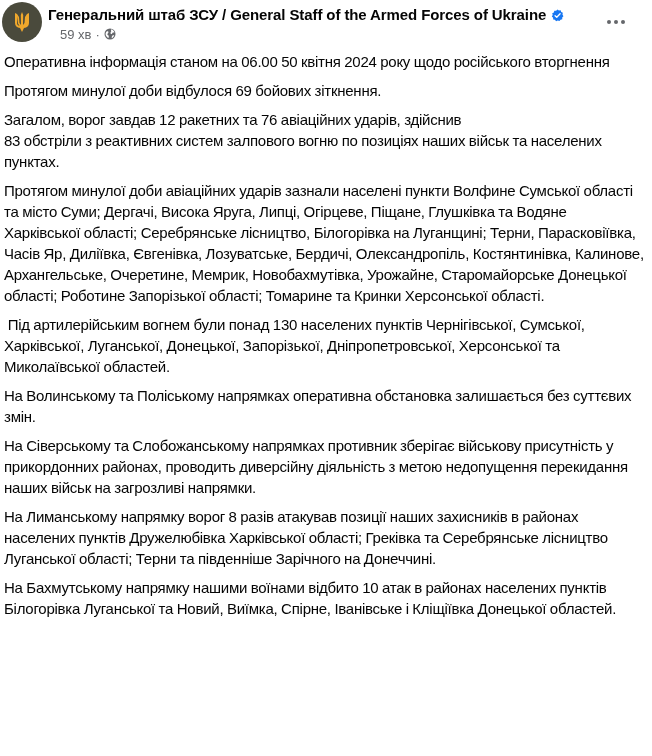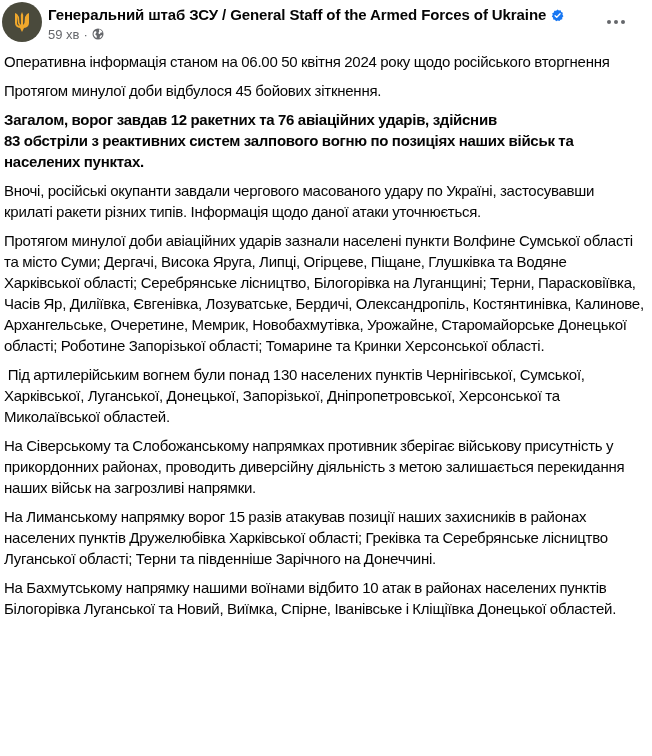--- a/index.html
+++ b/index.html
@@ -25,21 +25,21 @@
     display: flex; align-items: center; white-space: nowrap;
   }
   .page-name {
     font-weight: bold; font-size: 15px; color: #050505; cursor: pointer;
     letter-spacing: -0.1px;
   }
   .verified {
     margin-left: 5px; width: 13px; height: 13px; display: inline-block;
   }
   .meta-row {
-    position: absolute; left: 48px; top: 26px; height: 16px;
+    position: absolute; left: 60px; top: 26px; height: 16px;
     display: flex; align-items: center; font-size: 13px; color: #65676b;
   }
   .meta-row .dot { margin: 0 4px; }
   .globe { width: 12px; height: 12px; display: inline-block; }
   .more-btn {
     position: absolute; right: 22px; top: 14px; width: 28px; height: 16px;
     display: flex; align-items: center; justify-content: center; gap: 3px;
     cursor: pointer;
   }
   .more-btn span {
@@ -88,22 +88,22 @@
 
   <div class="more-btn">
     <span></span>
     <span></span>
     <span></span>
   </div>
 </div>
 
 <div class="post-body">
   <p>Оперативна інформація станом на 06.00 50 квітня 2024 року щодо російського вторгнення</p>
-  <p>Протягом минулої доби відбулося 45 бойових зіткнення.</p>
-  <p style="white-space: pre-line; font-weight: bold;">Загалом, ворог завдав 12 ракетних та 76 авіаційних ударів, здійснив
+  <p>Протягом минулої доби відбулося 69 бойових зіткнення.</p>
+  <p style="white-space: pre-line;">Загалом, ворог завдав 12 ракетних та 76 авіаційних ударів, здійснив
 83 обстріли з реактивних систем залпового вогню по позиціях наших військ та населених пунктах.</p>
-  <p>Вночі, російські окупанти завдали чергового масованого удару по Україні, застосувавши крилаті ракети різних типів. Інформація щодо даної атаки уточнюється.</p>
   <p>Протягом минулої доби авіаційних ударів зазнали населені пункти Волфине Сумської області та місто Суми; Дергачі, Висока Яруга, Липці, Огірцеве, Піщане, Глушківка та Водяне Харківської області; Серебрянське лісництво, Білогорівка на Луганщині; Терни, Парасковіївка, Часів Яр, Диліївка, Євгенівка, Лозуватське, Бердичі, Олександропіль, Костянтинівка, Калинове, Архангельське, Очеретине, Мемрик, Новобахмутівка, Урожайне, Старомайорське Донецької області; Роботине Запорізької області; Томарине та Кринки Херсонської області.</p>
   <p style="white-space: pre-wrap;"> Під артилерійським вогнем були понад 130 населених пунктів Чернігівської, Сумської, Харківської, Луганської, Донецької, Запорізької, Дніпропетровської, Херсонської та Миколаївської областей.</p>
-  <p>На Сіверському та Слобожанському напрямках противник зберігає військову присутність у прикордонних районах, проводить диверсійну діяльність з метою залишається перекидання наших військ на загрозливі напрямки.</p>
-  <p>На Лиманському напрямку ворог 15 разів атакував позиції наших захисників в районах населених пунктів Дружелюбівка Харківської області; Греківка та Серебрянське лісництво Луганської області; Терни та південніше Зарічного на Донеччині.</p>
+  <p>На Волинському та Поліському напрямках оперативна обстановка залишається без суттєвих змін.</p>
+  <p>На Сіверському та Слобожанському напрямках противник зберігає військову присутність у прикордонних районах, проводить диверсійну діяльність з метою недопущення перекидання наших військ на загрозливі напрямки.</p>
+  <p>На Лиманському напрямку ворог 8 разів атакував позиції наших захисників в районах населених пунктів Дружелюбівка Харківської області; Греківка та Серебрянське лісництво Луганської області; Терни та південніше Зарічного на Донеччині.</p>
   <p>На Бахмутському напрямку нашими воїнами відбито 10 атак в районах населених пунктів Білогорівка Луганської та Новий, Виїмка, Спірне, Іванівське і Кліщіївка Донецької областей.</p>
 </div>
 
 </body></html>

